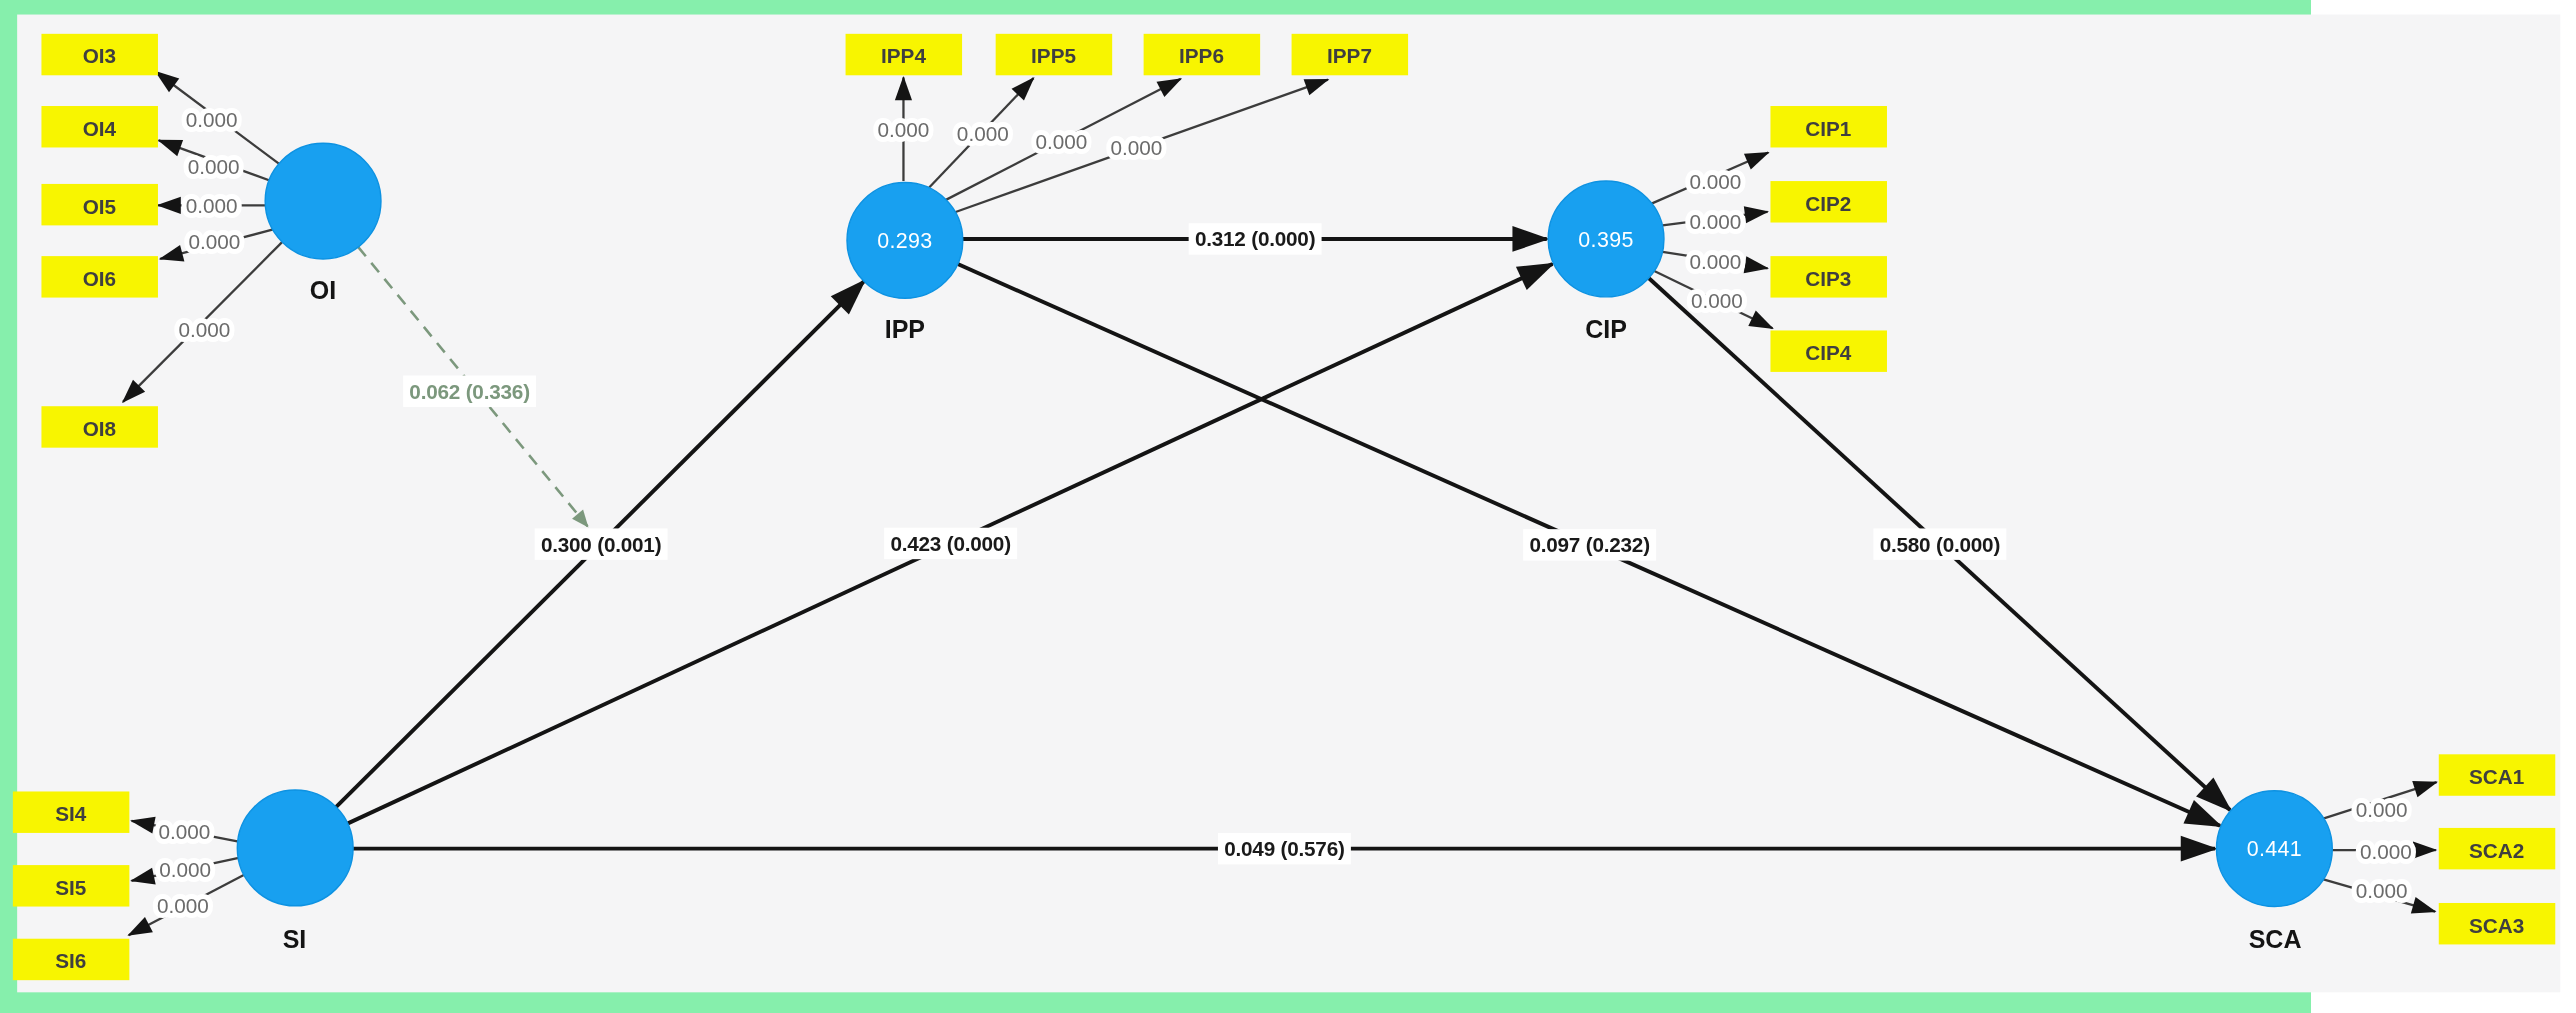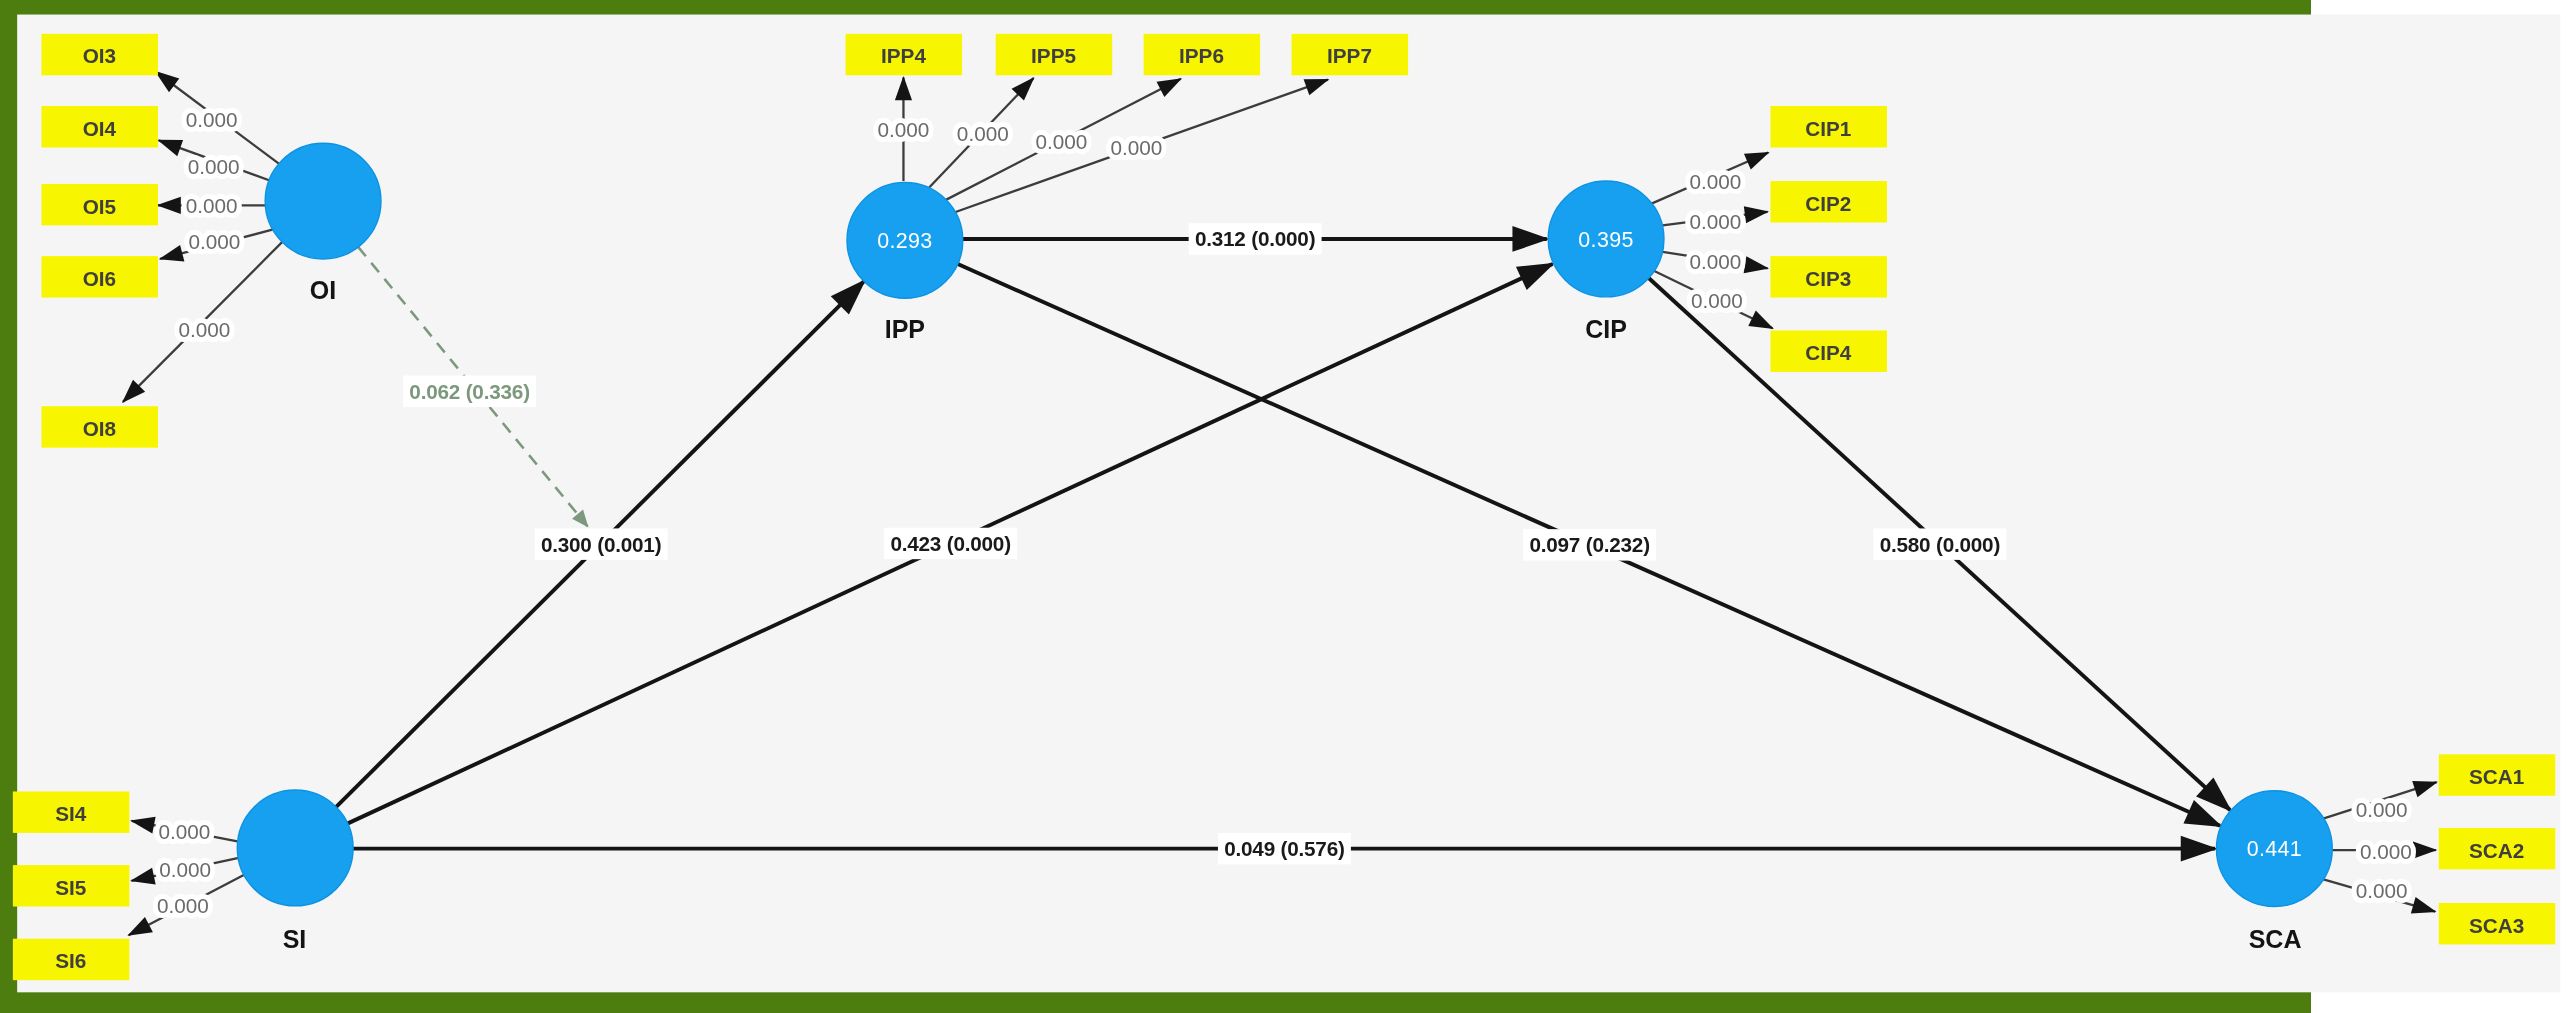--- a/index.html
+++ b/index.html
@@ -1,16 +1,16 @@
 <!DOCTYPE html>
 <html style="font-size:11.4px"><head>
 <meta charset="utf-8">
 <style>
   html,body{margin:0;padding:0;background:#ffffff;}
-  .stage{position:relative;width:2311px;height:1014px;background:#4d7c0f;font-family:"Liberation Sans",sans-serif;}
+  .stage{position:relative;width:2311px;height:1014px;background:#86efac;font-family:"Liberation Sans",sans-serif;}
   svg{position:absolute;left:0;top:0;width:2576px;height:1014px;display:block;}
   .canvas-bg{fill:#f5f5f6;}
   .construct{fill:#18a0f0;stroke:#0d92e2;stroke-width:2;}
   .indicator{fill:#f8f500;}
   .indicator-label{font-size:29px;font-weight:700;fill:#3f3f3f;text-anchor:middle;}
   .construct-label{font-size:35px;font-weight:700;fill:#141414;text-anchor:middle;}
   .construct-value{font-size:30px;font-weight:500;fill:#ffffff;text-anchor:middle;letter-spacing:.5px;}
   .loading-label{font-size:29px;font-weight:500;fill:#6b6b6b;text-anchor:middle;paint-order:stroke;stroke:#ffffff;stroke-width:14px;stroke-linejoin:round;}
   .path-line{stroke:#141414;stroke-width:5.5;fill:none;}
   .ind-line{stroke:#3c3c3c;stroke-width:3.2;fill:none;}

